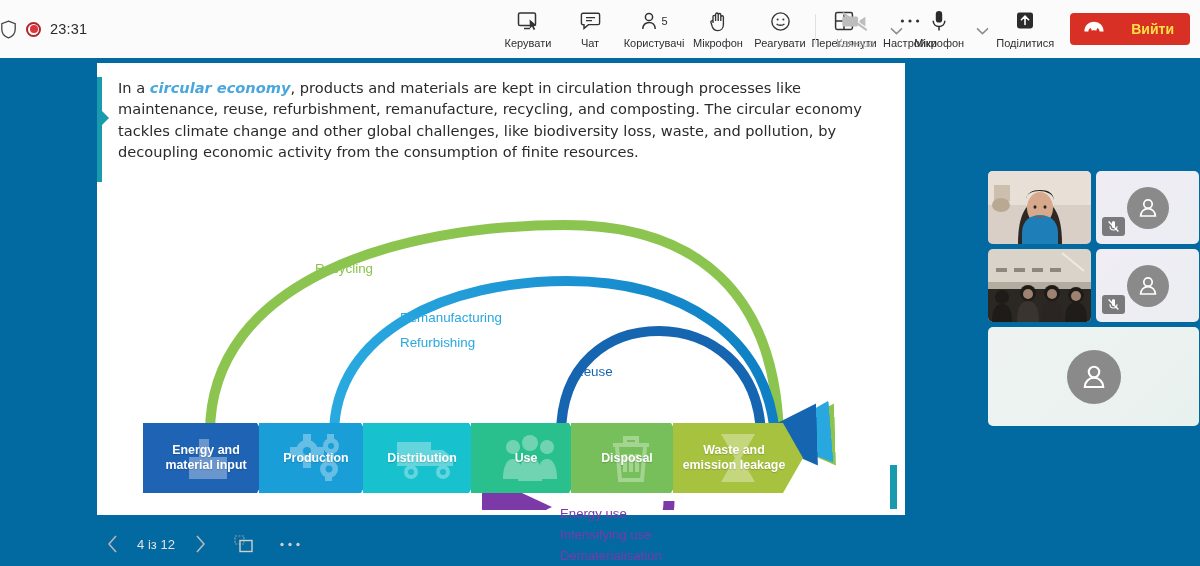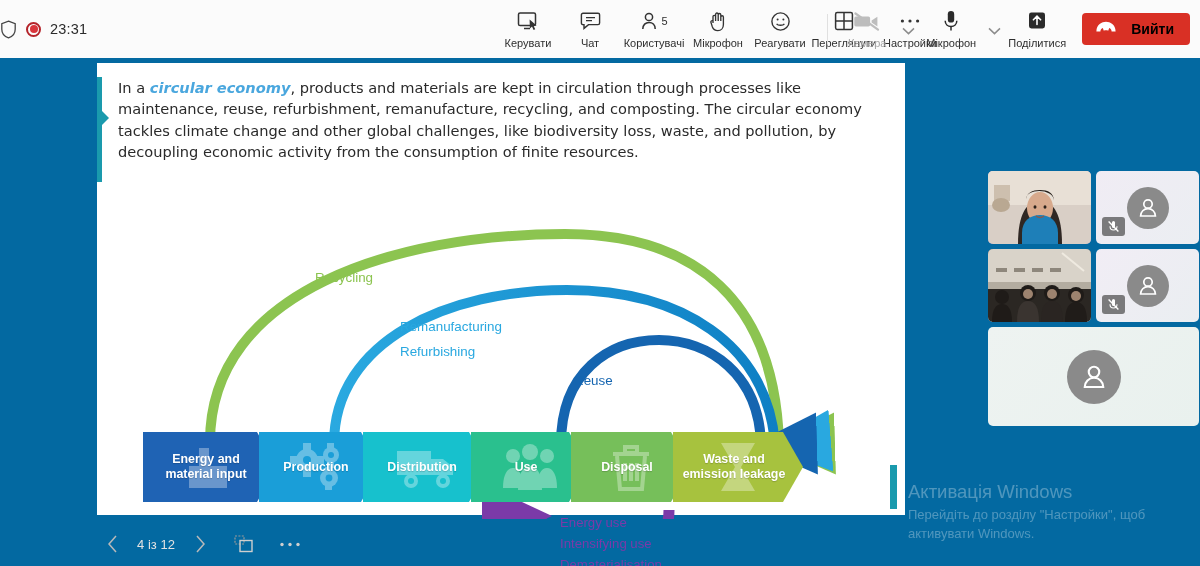--- a/index.html
+++ b/index.html
@@ -47,22 +47,22 @@
   }
   .vsep { width: 1px; height: 30px; background: #e0e0e0; margin: 0 8px; }
   .tbi.dim .lb { color: #a6a6a6; }
   .chev {
     width: 20px; height: 50px; display: flex; align-items: center; justify-content: center;
     cursor: pointer; padding-top: 4px;
   }
   .chev svg { display: block; }
   .leave-btn {
     margin-left: 12px; height: 32px; padding: 0 16px 0 13px;
-    background: #d93025; border-radius: 4px; color: #000000;
-    display: flex; align-items: center; gap: 14px;
+    background: #d93025; border-radius: 4px; color: #fde047;
+    display: flex; align-items: center; gap: 26px;
     font-size: 14px; font-weight: bold; cursor: pointer;
   }
 
   
   .stage { position: absolute; left: 0; top: 58px; width: 1200px; height: 508px; background: #0369a1; }
 
   .slide {
     position: absolute; left: 97px; top: 5px; width: 808px; height: 452px;
     background: #ffffff;
   }
@@ -80,21 +80,21 @@
 
   .slide-text {
     position: absolute; left: 21px; top: 14px; width: 745px;
     font-family: "DejaVu Sans", sans-serif;
     font-size: 14.6px; line-height: 1.47; color: #2a2a2a;
   }
   .slide-text em {
     font-style: italic; font-weight: bold; color: #4aa7de;
   }
 
-  .diagram { position: absolute; left: 0; top: 109px; width: 808px; height: 347px; }
+  .diagram { position: absolute; left: 0; top: 100px; width: 808px; height: 347px; }
 
   
   .band { position: absolute; left: 46px; top: 260px; display: flex; }
   .chv {
     position: relative; height: 70px;
     display: flex; align-items: center; justify-content: center;
     margin-right: -18px;
   }
   .chv .shape {
     position: absolute; inset: 0;
@@ -586,18 +586,14 @@
           <div class="ava">
             <svg width="30" height="30" viewBox="0 0 24 24">
                 <circle cx="12" cy="8" r="4.2" fill="none" stroke="#fff" stroke-width="1.7"></circle>
                 <path d="M4.6 20 a7.4 7.4 0 0 1 14.8 0 Z" fill="none" stroke="#fff" stroke-width="1.7"></path>
               </svg>
           </div>
         </div>
       </div>
     </div>
 
-    <div class="wmark">
-      <div class="w1">Активація Windows</div>
-      <div class="w2">Перейдіть до розділу "Настройки", щоб активувати Windows.</div>
-    </div>
   </div>
 </div>
 
 </body></html>

